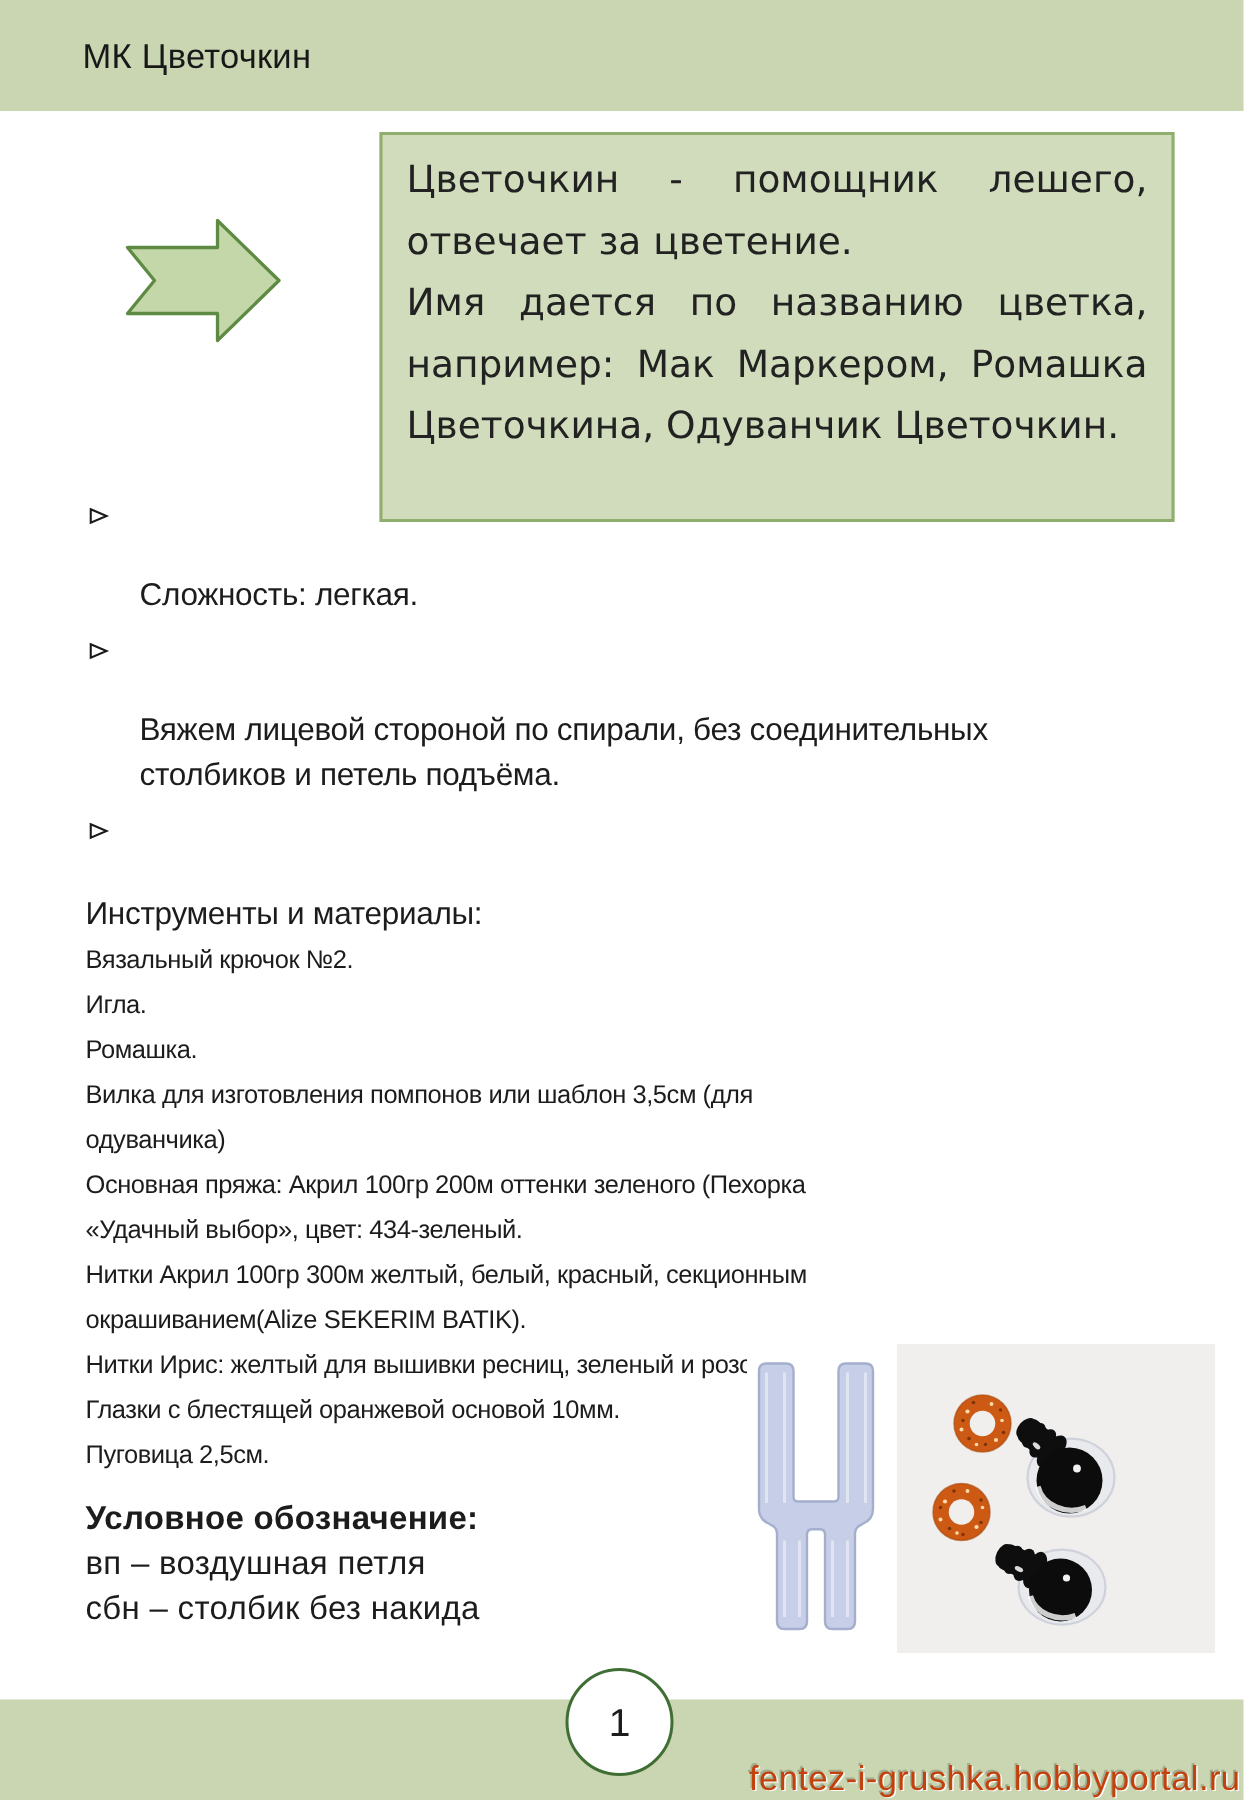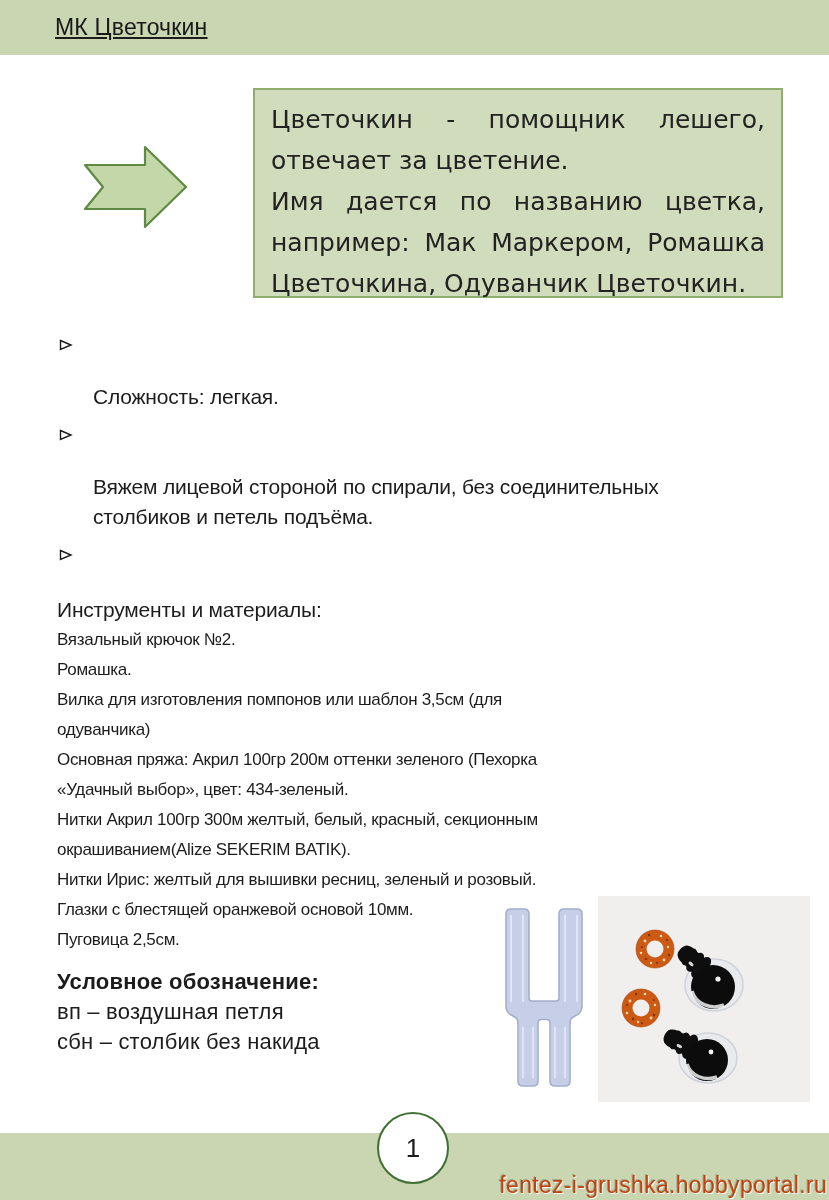--- a/index.html
+++ b/index.html
@@ -2,30 +2,30 @@
 <html><head>
 <meta charset="utf-8">
 <style>
   html,body{margin:0;padding:0;}
   body{
     width:829px;height:1200px;position:relative;background:#ffffff;
     font-family:"Liberation Sans", sans-serif;color:#1c1c1c;overflow:hidden;
   }
   
   .band{position:absolute;left:0;width:829px;background:#c9d6b1;}
-  .band.header{top:0;height:55px;display:flex;align-items:center;text-decoration:underline;}
+  .band.header{top:0;height:74px;display:flex;align-items:center;}
   .band.footer{top:1133px;height:67px;}
   .page-title{margin-left:55px;font-size:23px;color:#181818;letter-spacing:0.2px;}
 
   
   .intro-arrow{position:absolute;left:83px;top:143px;}
 
   
   .intro-box{
-    position:absolute;left:253px;top:88px;width:530px;height:210px;box-sizing:border-box;
+    position:absolute;left:253px;top:88px;width:530px;height:260px;box-sizing:border-box;
     background:#d0dcbb;border:2px solid #8fae6d;padding:9px 16px 0 16px;
   }
   .intro-box .line{
     font-family:"DejaVu Sans", sans-serif;
     font-size:25px;line-height:41px;color:#222;white-space:nowrap;
   }
   .intro-box .line.stretch{
     white-space:normal;text-align:justify;text-align-last:justify;
   }
 
@@ -102,20 +102,21 @@
     <li>
       <span class="bmark"><svg width="14" height="14" viewBox="0 0 14 14">
             <polygon points="1.5,2.5 12,7 1.5,11.5" fill="#ffffff" stroke="#1a1a1a" stroke-width="1.4" stroke-linejoin="miter"></polygon>
           </svg></span>
     </li>
   </ul>
 
   <div class="sec-heading">Инструменты и материалы:</div>
   <div class="materials">
     <div class="materials-line">Вязальный крючок №2.</div>
+    <div class="materials-line">Игла.</div>
     <div class="materials-line">Ромашка.</div>
     <div class="materials-line">Вилка для изготовления помпонов или шаблон 3,5см (для
 одуванчика)</div>
     <div class="materials-line">Основная пряжа: Акрил  100гр 200м оттенки зеленого (Пехорка
 «Удачный выбор», цвет: 434-зеленый.</div>
     <div class="materials-line">Нитки Акрил 100гр 300м желтый, белый, красный, секционным
 окрашиванием(Alize SEKERIM BATIK).</div>
     <div class="materials-line">Нитки Ирис: желтый для вышивки ресниц, зеленый и розовый.</div>
     <div class="materials-line">Глазки с блестящей оранжевой основой 10мм.</div>
     <div class="materials-line">Пуговица 2,5см.</div>

